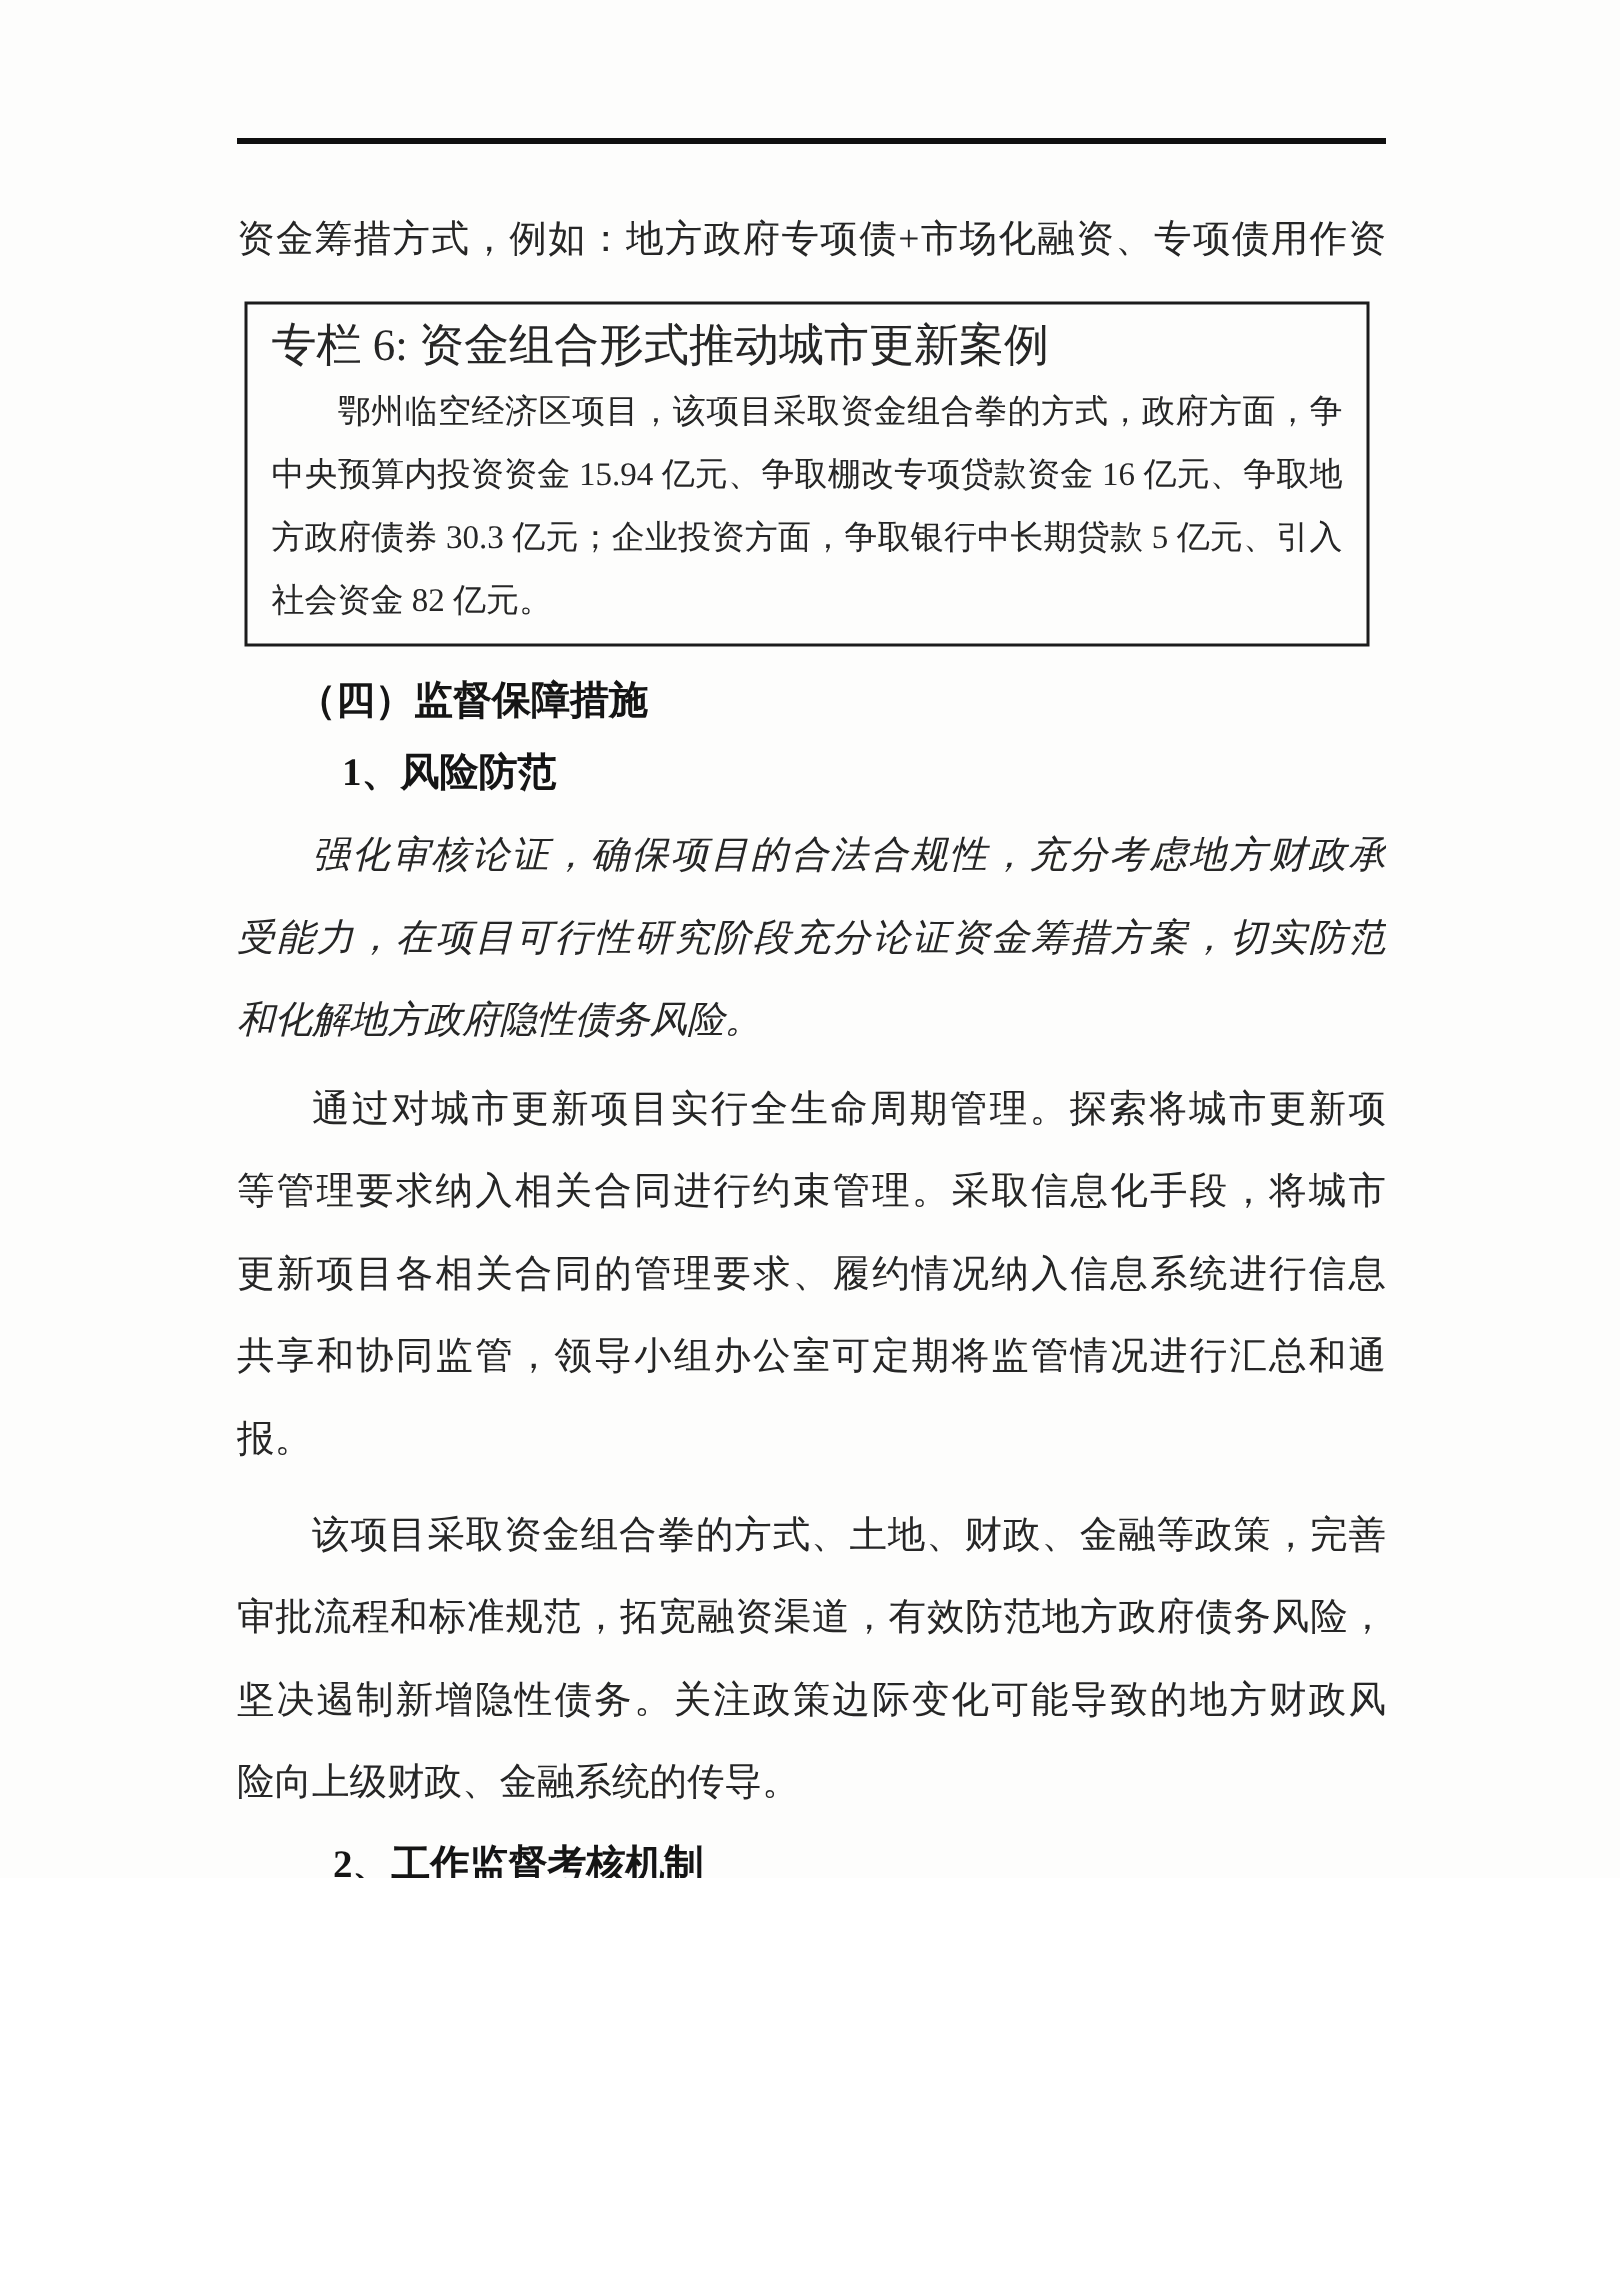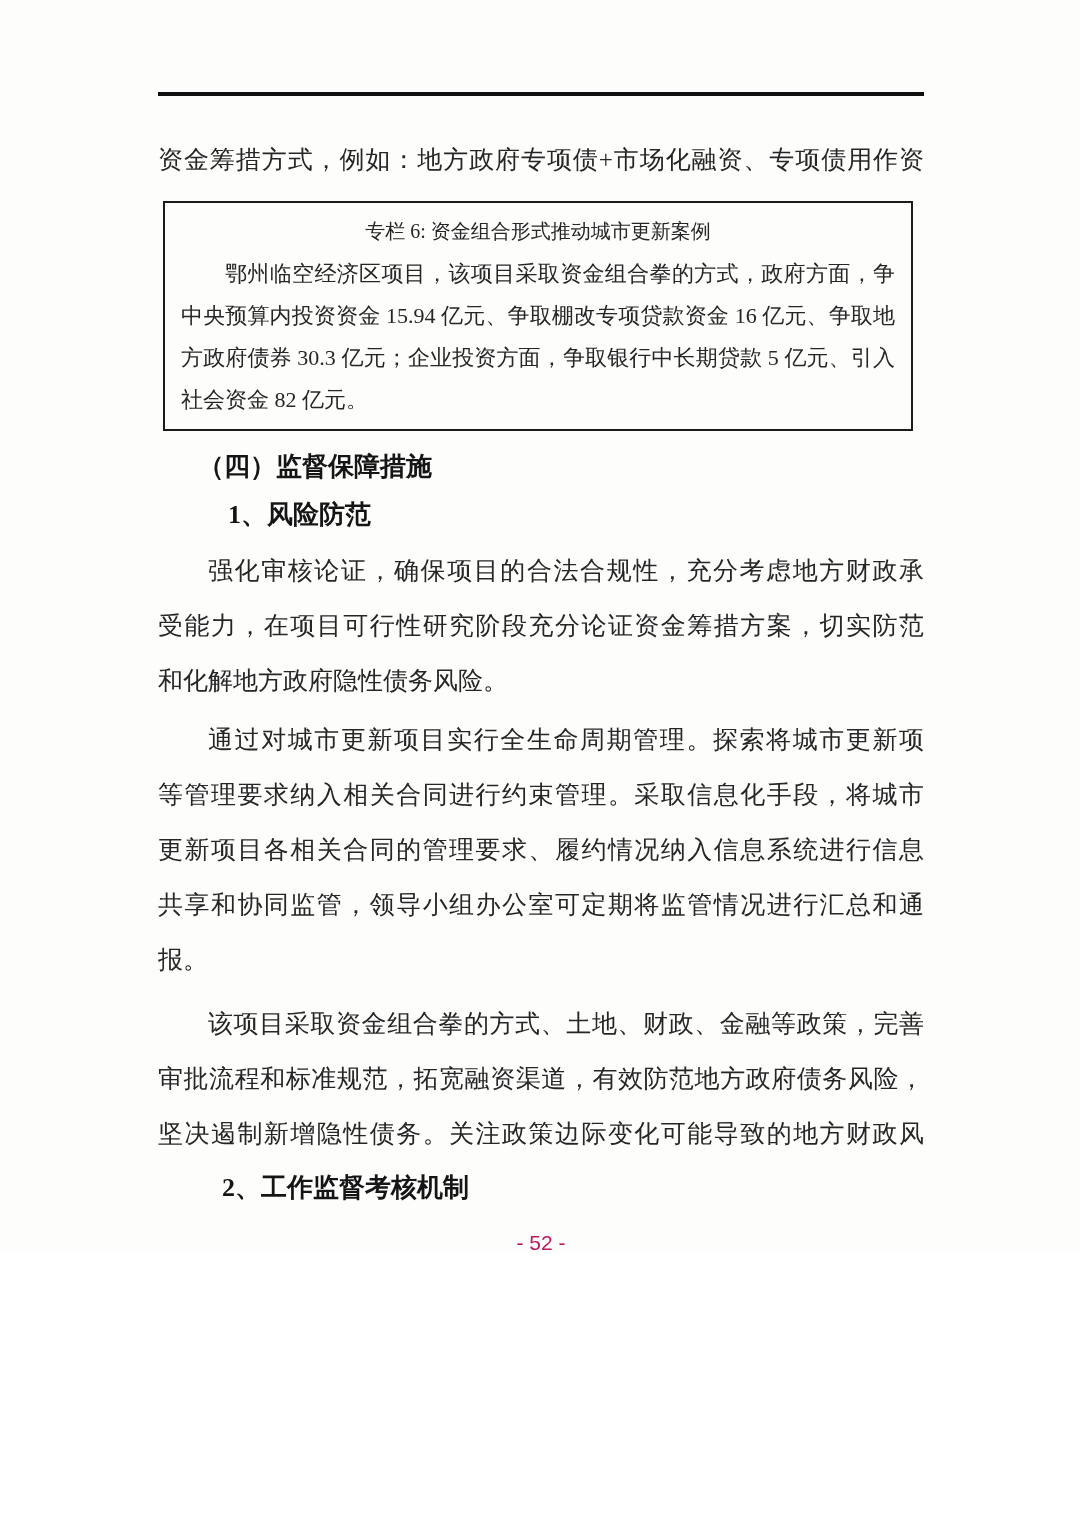--- a/index.html
+++ b/index.html
@@ -35,35 +35,34 @@
     text-align-last: justify;
     text-justify: inter-character;
     overflow: hidden;
     white-space: normal;
   }
   .tline.last  { text-align-last: left; }
   .tline.indent { text-indent: 2em; }
 
   .para { margin: 0; }
   .para-intro { margin-top: 0; }
-  .para-risk   { margin-top: 6px; }
+  .para-risk   { margin-top: 6px; font-style: italic; }
   .para-lifecycle { margin-top: 4px; }
   .para-policy { margin-top: 9px; }
 
   .callout-box {
     margin: 14px 11px 0 5px;  
     border: 2px solid #1c1c1c;
     padding: 6px 16px 8px 16px;
     background: #fdfdfc;
   }
   .callout-title {
-    font-size: 20px;
+    font-size: 30px;
     line-height: 44px;
     height: 44px;
-    text-align: center;
     overflow: hidden;
   }
   .callout-box .tline {
     font-size: 22px;
     height: 42px;
     line-height: 42px;
   }
 
   .heading {
     font-weight: bold;
@@ -123,20 +122,21 @@
         <div class="tline">等管理要求纳入相关合同进行约束管理。采取信息化手段，将城市</div>
         <div class="tline">更新项目各相关合同的管理要求、履约情况纳入信息系统进行信息</div>
         <div class="tline">共享和协同监管，领导小组办公室可定期将监管情况进行汇总和通</div>
         <div class="tline last">报。</div>
       </div>
 
     <div class="para para-policy">
         <div class="tline indent">该项目采取资金组合拳的方式、土地、财政、金融等政策，完善</div>
         <div class="tline">审批流程和标准规范，拓宽融资渠道，有效防范地方政府债务风险，</div>
         <div class="tline">坚决遏制新增隐性债务。关注政策边际变化可能导致的地方财政风</div>
+        <div class="tline last">险向上级财政、金融系统的传导。</div>
       </div>
 
     <div class="heading heading-supervision">2、工作监督考核机制</div>
 
     <div class="page-number">- 52 -</div>
 
   </div>
 </div>
 
 </body></html>

